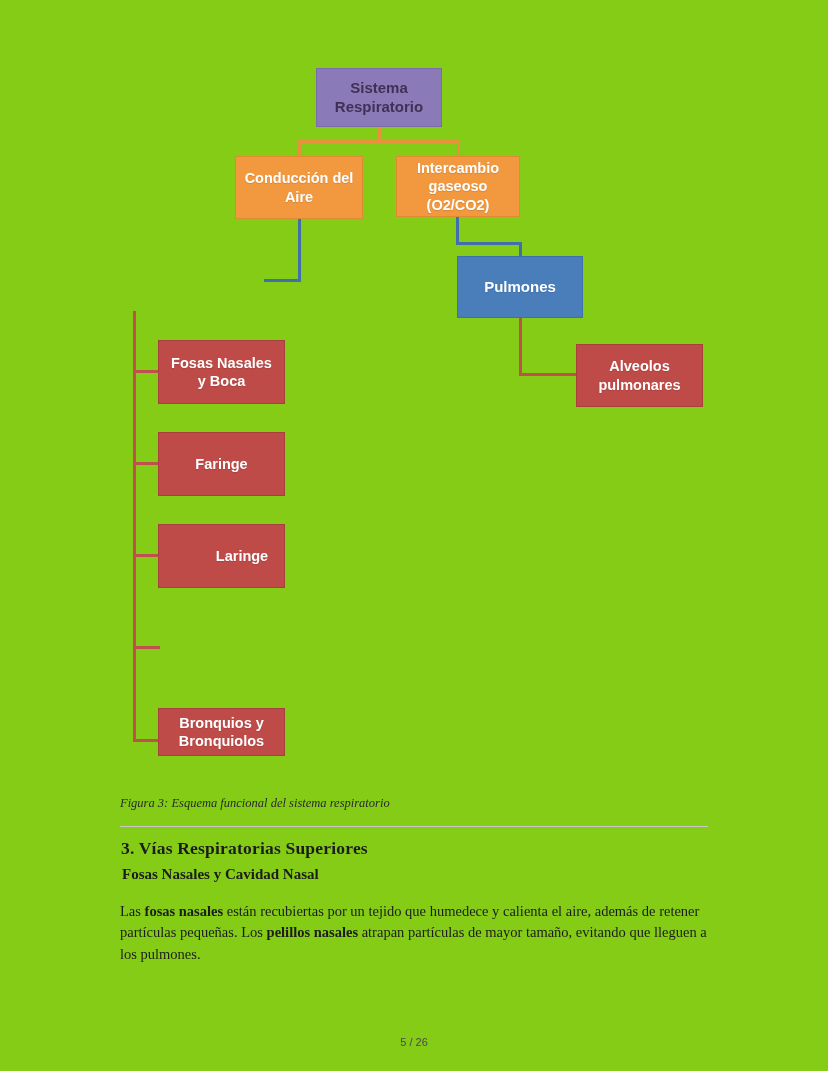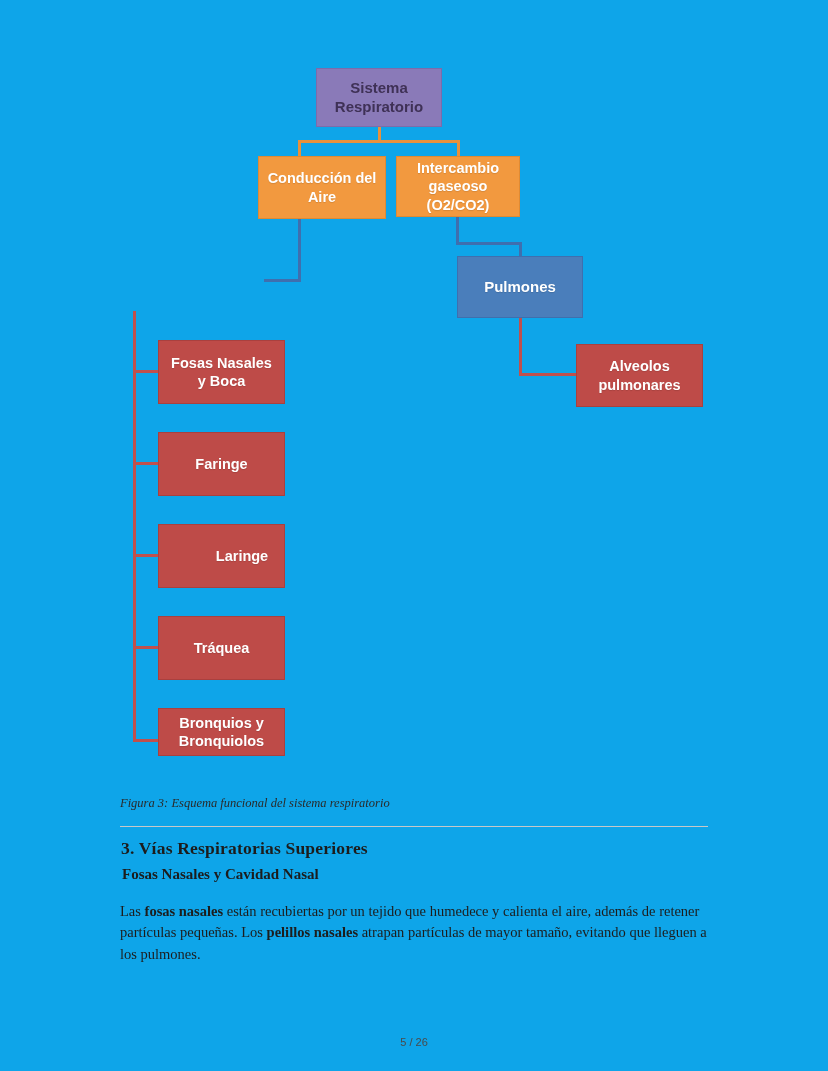--- a/index.html
+++ b/index.html
@@ -1,20 +1,20 @@
 <!DOCTYPE html>
 <html><head>
 <meta charset="utf-8">
 <style>
   html,body{margin:0;padding:0;}
   body{
     width:828px;height:1071px;position:relative;background:#ffffff;overflow:hidden;
     font-family:"Liberation Serif", serif;
   }
-  .page{position:absolute;inset:0;background:#0ea5e9;}
+  .page{position:absolute;inset:0;background:#84cc16;}
   
   .figure{position:absolute;inset:0;}
   .node{
     position:absolute;display:flex;align-items:center;justify-content:center;
     text-align:center;font-family:"Liberation Sans", sans-serif;font-weight:bold;
     line-height:1.25;padding:4px 7px;box-sizing:border-box;
     text-shadow:0 1px 1px rgba(0,0,0,0.12);
   }
   .n-purple{background:#8a7ab8;color:#3f3156;border:1px solid #7c6cab;text-shadow:none;font-size:15px;}
   .n-orange{background:#f2993f;color:#ffffff;border:1px solid #e08a33;font-size:14.5px;}
@@ -69,34 +69,33 @@
     <div class="ln ln-red" style="left:133px;top:370px;width:27px;height:3px;"></div>
     <div class="ln ln-red" style="left:133px;top:462px;width:27px;height:3px;"></div>
     <div class="ln ln-red" style="left:133px;top:554px;width:27px;height:3px;"></div>
     <div class="ln ln-red" style="left:133px;top:646px;width:27px;height:3px;"></div>
     <div class="ln ln-red" style="left:133px;top:739px;width:27px;height:3px;"></div>
     <div class="ln ln-red" style="left:519px;top:318px;width:3px;height:58px;"></div>
     <div class="ln ln-red" style="left:519px;top:373px;width:57px;height:3px;"></div>
 
     <div class="node n-purple" style="left:316px;top:68px;width:126px;height:59px;">Sistema Respiratorio</div>
 
-    <div class="node n-orange" style="left:235px;top:156px;width:128px;height:63px;margin-left:23px;">Conducción del Aire</div>
+    <div class="node n-orange" style="left:235px;top:156px;width:128px;height:63px;">Conducción del Aire</div>
 
     <div class="node n-orange" style="left:396px;top:156px;width:124px;height:61px;">Intercambio gaseoso (O2/CO2)</div>
 
 
     <div class="node n-blue" style="left:457px;top:256px;width:126px;height:62px;">Pulmones</div>
 
     <div class="node n-red" style="left:158px;top:340px;width:127px;height:64px;">Fosas Nasales y Boca</div>
 
     <div class="node n-red" style="left:158px;top:432px;width:127px;height:64px;">Faringe</div>
 
     <div class="node n-red" style="left:158px;top:524px;width:127px;height:64px;padding-left:48px;">Laringe</div>
 
-    <div class="node n-red" style="left:158px;top:616px;width:127px;height:64px;">Tráquea</div>
 
     <div class="node n-red" style="left:158px;top:708px;width:127px;height:48px;">Bronquios y Bronquiolos</div>
 
     <div class="node n-red" style="left:576px;top:344px;width:127px;height:63px;">Alveolos pulmonares</div>
   </div>
 
   <div class="caption">Figura 3: Esquema funcional del sistema respiratorio</div>
 
   <div class="rule"></div>
 

